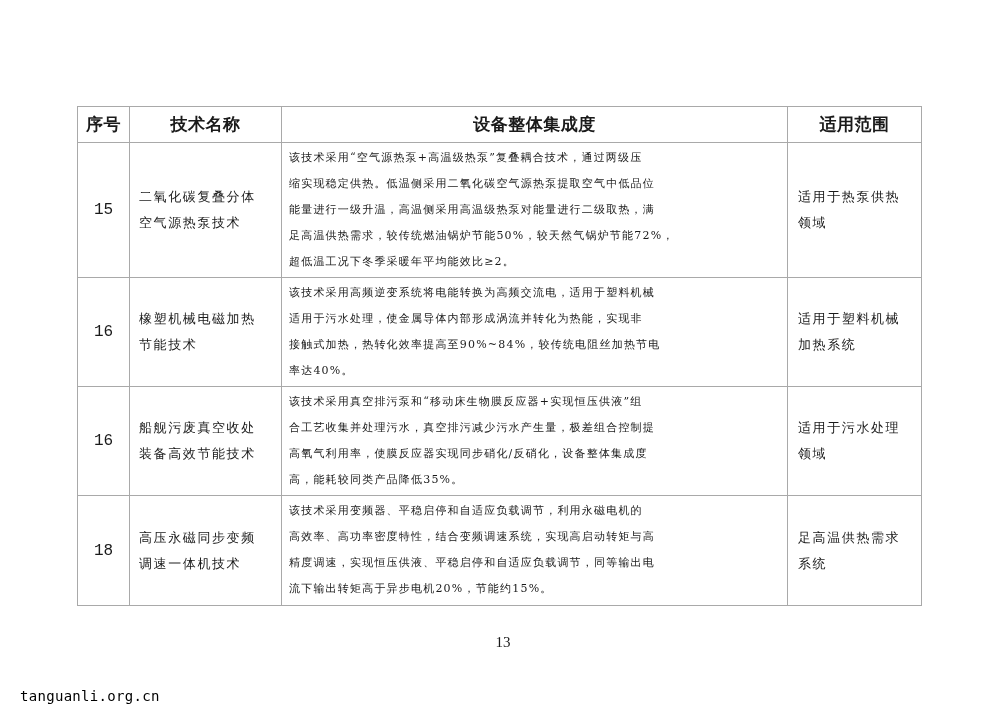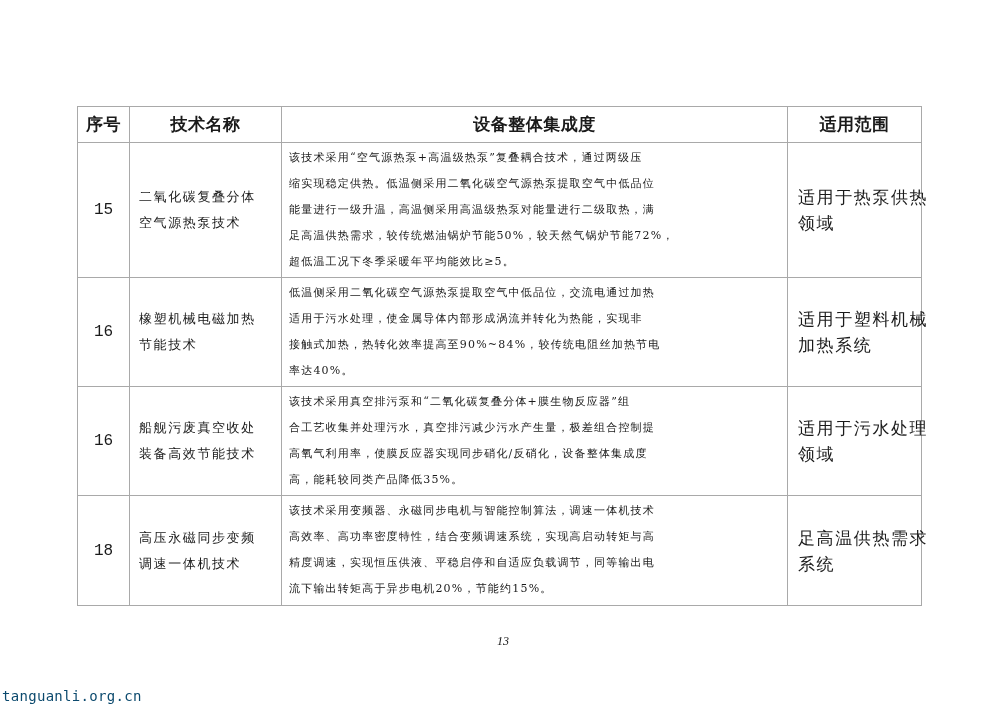--- a/index.html
+++ b/index.html
@@ -56,52 +56,51 @@
   .cell-desc {
     font-size: 11px;
     line-height: 26px;
     padding: 2px 6px 2px 7px !important;
     text-align: justify;
     letter-spacing: 1.2px;
     vertical-align: top !important;
     margin-top: 44px;
   }
   .cell-scope {
-    font-size: 17px;
+    font-size: 13px;
     line-height: 26px;
     padding: 0 4px 0 10px !important;
     letter-spacing: 1.6px;
   }
   .row-15 td { height: 130px; }
   .row-16 td { height: 100px; }
   .row-17 td { height: 104px; }
   .row-18 td { height: 105px; }
 
   .line { display: block; white-space: nowrap; }
 
   .page-number {
     position: absolute;
     left: 0;
     width: 1000px;
     top: 634px;
     text-align: center;
     font-family: "Liberation Serif", serif;
-    font-size: 12px;
+    font-size: 15px;
     color: #1a1a1a;
     padding-left: 6px;
     box-sizing: border-box;
-    font-style: italic;
   }
   .watermark {
     position: absolute;
-    left: 2px;
+    left: 20px;
     top: 688px;
     font-family: "DejaVu Sans Mono", "Liberation Mono", monospace;
     font-size: 14px;
-    color: #0c4a6e;
+    color: #000000;
     letter-spacing: 0.3px;
   }
 </style>
 </head>
 <body>
 
 <table class="doc-table">
   <colgroup>
     <col class="col-no">
     <col class="col-name">
@@ -122,72 +121,72 @@
       <td class="cell-no">15</td>
       <td class="cell-name">
         <span class="line">二氧化碳复叠分体</span>
         <span class="line">空气源热泵技术</span>
       </td>
       <td class="cell-desc">
         <span class="line">该技术采用“空气源热泵+高温级热泵”复叠耦合技术，通过两级压</span>
         <span class="line">缩实现稳定供热。低温侧采用二氧化碳空气源热泵提取空气中低品位</span>
         <span class="line">能量进行一级升温，高温侧采用高温级热泵对能量进行二级取热，满</span>
         <span class="line">足高温供热需求，较传统燃油锅炉节能50%，较天然气锅炉节能72%，</span>
-        <span class="line">超低温工况下冬季采暖年平均能效比≥5。</span>
+        <span class="line">超低温工况下冬季采暖年平均能效比≥2。</span>
       </td>
       <td class="cell-scope">
         <span class="line">适用于热泵供热</span>
         <span class="line">领域</span>
       </td>
     </tr>
 
     <tr class="row-16">
       <td class="cell-no">16</td>
       <td class="cell-name">
         <span class="line">橡塑机械电磁加热</span>
         <span class="line">节能技术</span>
       </td>
       <td class="cell-desc">
-        <span class="line">低温侧采用二氧化碳空气源热泵提取空气中低品位，交流电通过加热</span>
+        <span class="line">该技术采用高频逆变系统将电能转换为高频交流电，适用于塑料机械</span>
         <span class="line">适用于污水处理，使金属导体内部形成涡流并转化为热能，实现非</span>
         <span class="line">接触式加热，热转化效率提高至90%~84%，较传统电阻丝加热节电</span>
         <span class="line">率达40%。</span>
       </td>
       <td class="cell-scope">
         <span class="line">适用于塑料机械</span>
         <span class="line">加热系统</span>
       </td>
     </tr>
 
     <tr class="row-17">
       <td class="cell-no">16</td>
       <td class="cell-name">
         <span class="line">船舰污废真空收处</span>
         <span class="line">装备高效节能技术</span>
       </td>
       <td class="cell-desc">
-        <span class="line">该技术采用真空排污泵和“二氧化碳复叠分体+膜生物反应器”组</span>
+        <span class="line">该技术采用真空排污泵和“移动床生物膜反应器+实现恒压供液”组</span>
         <span class="line">合工艺收集并处理污水，真空排污减少污水产生量，极差组合控制提</span>
         <span class="line">高氧气利用率，使膜反应器实现同步硝化/反硝化，设备整体集成度</span>
         <span class="line">高，能耗较同类产品降低35%。</span>
       </td>
       <td class="cell-scope">
         <span class="line">适用于污水处理</span>
         <span class="line">领域</span>
       </td>
     </tr>
 
     <tr class="row-18">
       <td class="cell-no">18</td>
       <td class="cell-name">
         <span class="line">高压永磁同步变频</span>
         <span class="line">调速一体机技术</span>
       </td>
       <td class="cell-desc">
-        <span class="line">该技术采用变频器、永磁同步电机与智能控制算法，调速一体机技术</span>
+        <span class="line">该技术采用变频器、平稳启停和自适应负载调节，利用永磁电机的</span>
         <span class="line">高效率、高功率密度特性，结合变频调速系统，实现高启动转矩与高</span>
         <span class="line">精度调速，实现恒压供液、平稳启停和自适应负载调节，同等输出电</span>
         <span class="line">流下输出转矩高于异步电机20%，节能约15%。</span>
       </td>
       <td class="cell-scope">
         <span class="line">足高温供热需求</span>
         <span class="line">系统</span>
       </td>
     </tr>
   </tbody>

